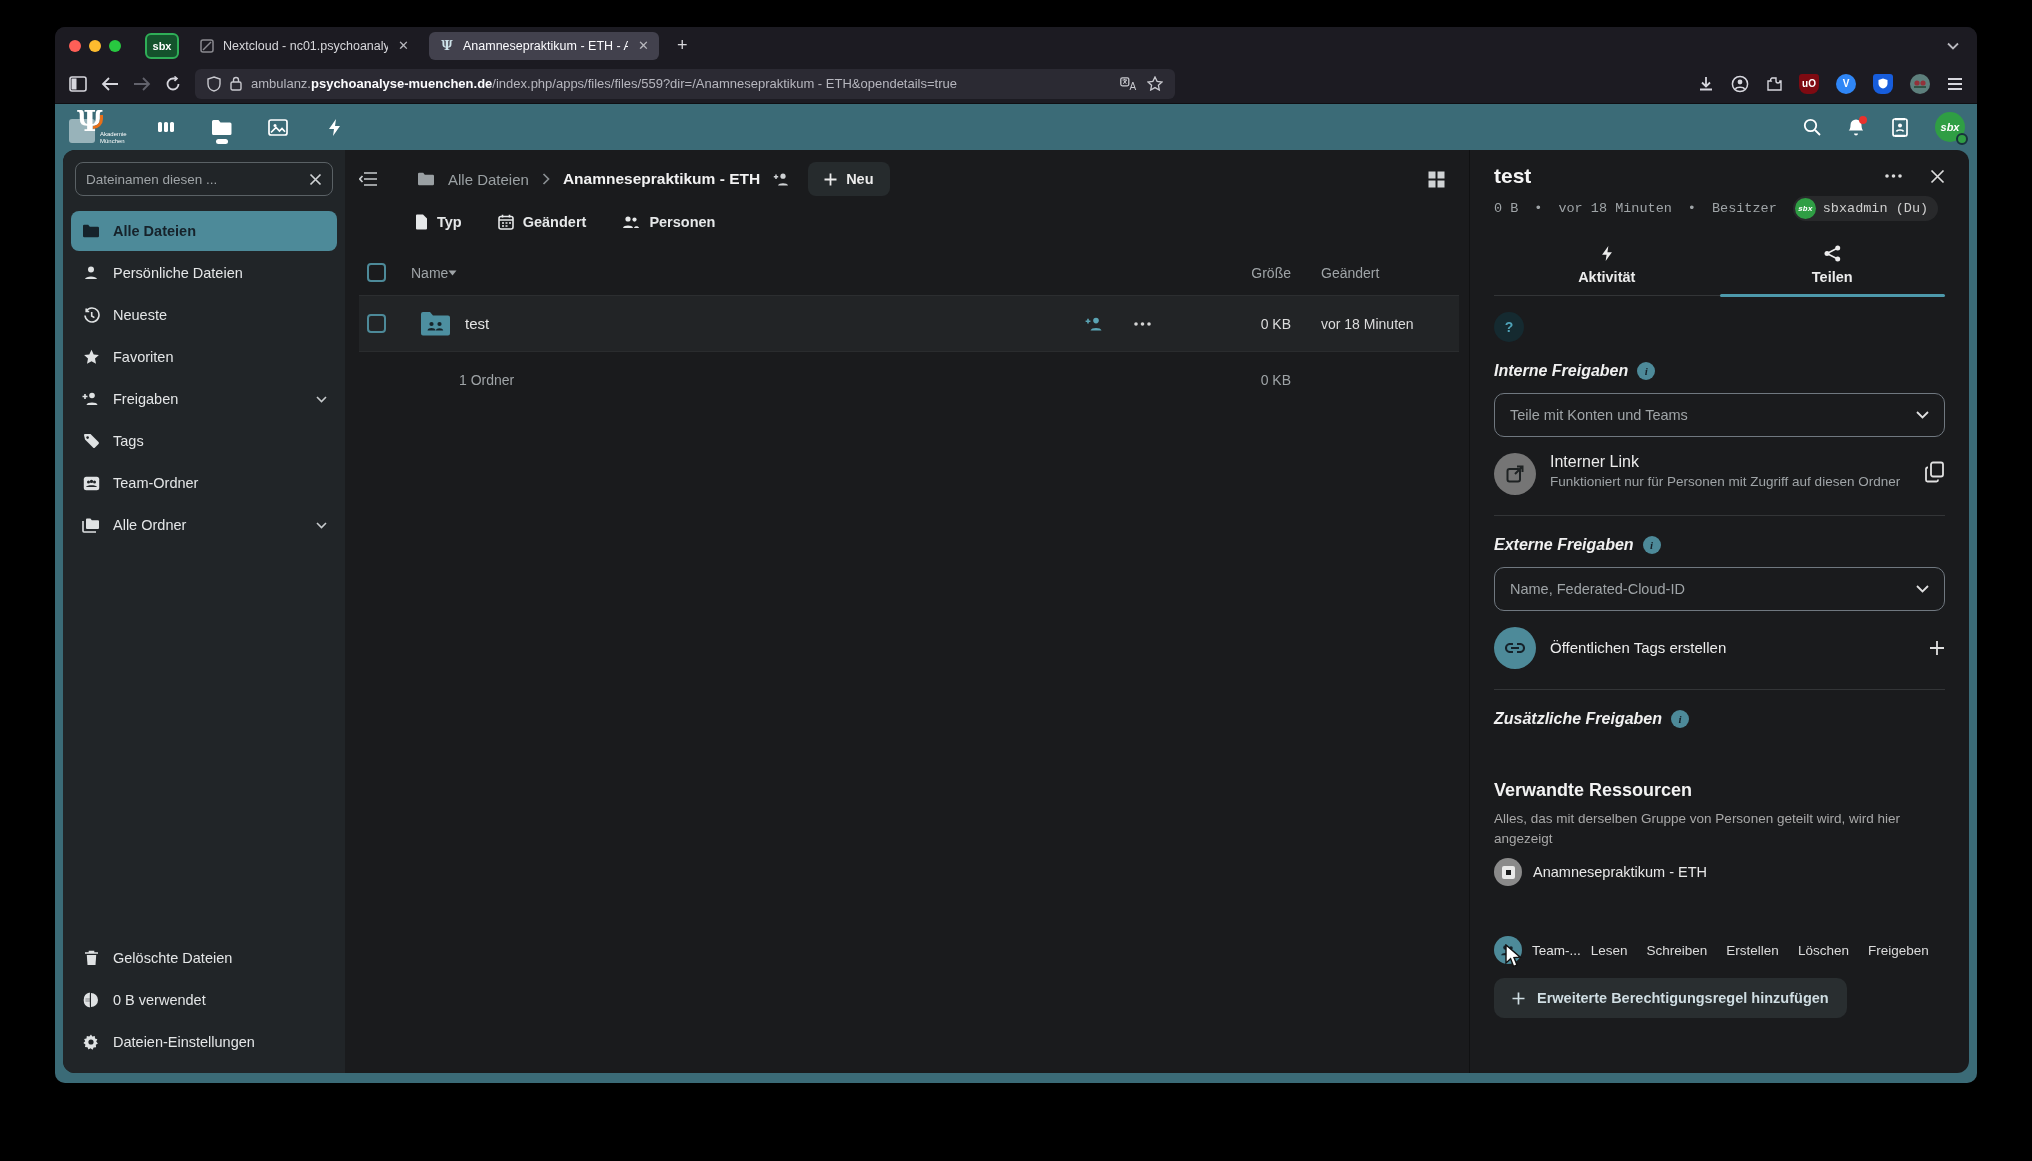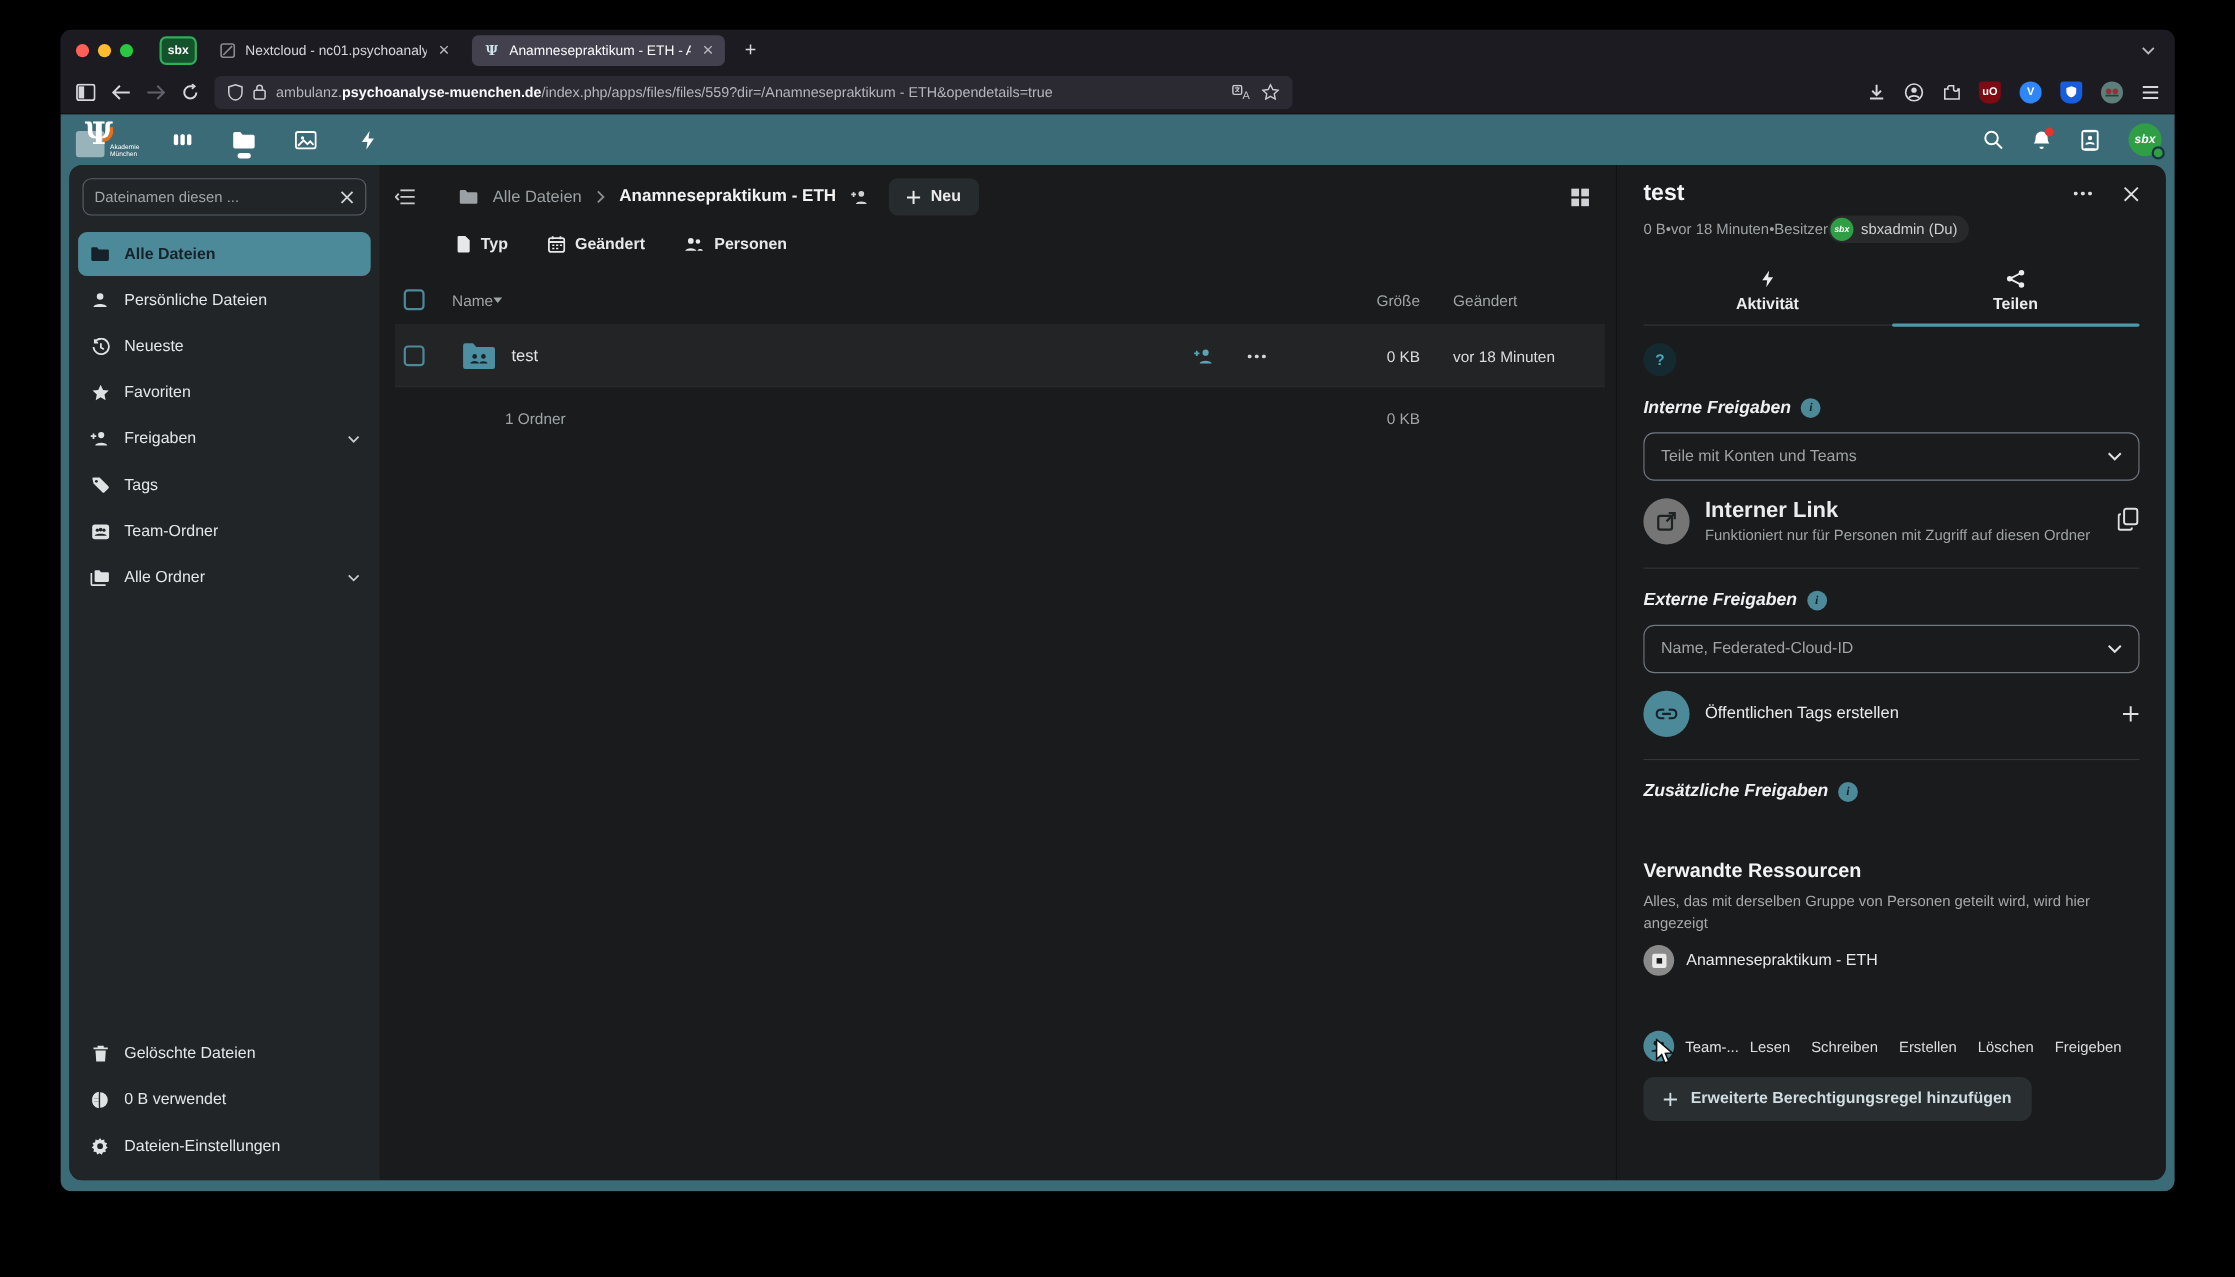--- a/index.html
+++ b/index.html
@@ -85,37 +85,37 @@
   .file-row .folder-wrap { width:48px; display:flex; justify-content:center; }
   .file-row .col-size,.file-row .col-mod { color:#dcdcdc; font-size:14px; }
   .summary-row { height:56px; display:flex; align-items:center; color:#9fa4a7; font-size:14px; }
   .summary-row .lead { padding-left:100px; flex:1; }
 
   
   .nc-details { width:500px; flex:0 0 auto; border-left:1px solid #101112; padding:14px 24px 0 24px; display:flex; flex-direction:column; color:#e8e8e8; }
   .det-title-row { display:flex; align-items:center; }
   .det-title { font-size:21px; font-weight:700; color:#f5f5f5; flex:1; }
   .det-title-icons { display:flex; gap:28px; color:#dcdcdc; align-items:center; }
-  .det-meta { display:flex; align-items:center; gap:0; margin-top:8px; color:#9fa4a7; font-size:13.5px; white-space:nowrap; }
+  .det-meta { display:flex; align-items:center; gap:16px; margin-top:8px; color:#9fa4a7; font-size:13.5px; white-space:nowrap;font-family:Liberation Mono, monospace; }
   .owner-chip { display:flex; align-items:center; gap:7px; background:#28292b; border-radius:13px; padding:2px 10px 2px 2px; color:#cfcfcf; }
   .owner-av { width:21px; height:21px; border-radius:50%; background:#2f9e44; color:#fff; font-size:8px; font-style:italic; font-weight:bold; display:flex; align-items:center; justify-content:center; }
   .det-tabs { display:flex; margin-top:16px; border-bottom:1px solid #333537; }
   .det-tab { flex:1; display:flex; flex-direction:column; align-items:center; gap:7px; padding:8px 0 10px 0; font-size:14.5px; font-weight:600; color:#ececec; position:relative; }
   .det-tab.active::after { content:""; position:absolute; left:0; right:0; bottom:-2px; height:3px; background:#4d99ab; border-radius:2px; }
   .help-btn { width:30px; height:30px; border-radius:50%; background:#152a30; color:#4fa3b8; font-weight:bold; font-size:14px; display:flex; align-items:center; justify-content:center; margin-top:16px; }
   .sec-head { display:flex; align-items:center; gap:9px; margin-top:20px; font-size:16px; font-weight:700; color:#f0f0f0;font-style:italic; }
   .info-i { width:18px; height:18px; border-radius:50%; background:#4d8a99; color:#15222a; font-size:11px; font-weight:bold; display:flex; align-items:center; justify-content:center; font-family:"Liberation Serif","DejaVu Serif",serif; }
   .select { height:44px; border:1.5px solid #707880; border-radius:10px; display:flex; align-items:center; padding:0 15px; margin-top:13px; color:#9fa4a7; font-size:14.5px; }
   .select .ph { flex:1; }
   .share-row { display:flex; align-items:flex-start; gap:14px; margin-top:16px; }
   .share-av { width:42px; height:42px; border-radius:50%; flex:0 0 auto; display:flex; align-items:center; justify-content:center; }
   .share-av.gray { background:#757575; color:#1e2223; }
   .share-av.teal { background:#4d8a99; color:#15222a; }
   .share-txt { flex:1; min-width:0; }
-  .share-title { font-size:20px; font-weight:700; color:#ececec; }
+  .share-title { font-size:16px; font-weight:400; color:#ececec; }
   .share-desc { font-size:13.5px; color:#9fa4a7; line-height:1.35; margin-top:2px; }
   .share-end { color:#e0e0e0; margin-top:8px; }
   .hr { height:1px; background:#333537; margin:20px 0 0 0; }
   .related-head { font-size:18px; font-weight:700; color:#f3f3f3; margin-top:52px; }
   .related-desc { font-size:13.5px; color:#a8a8a8; line-height:1.45; margin-top:8px; max-width:430px; }
   .related-item { display:flex; align-items:center; gap:11px; margin-top:10px; font-size:14.5px; color:#e8e8e8; }
   .rel-av { width:28px; height:28px; border-radius:50%; background:#8a8a8a; display:flex; align-items:center; justify-content:center; }
   .rel-av .sq { width:13px; height:13px; background:#e9e9e9; border-radius:2px; display:flex; align-items:center; justify-content:center; }
   .rel-av .sq i { width:5px; height:5px; background:#1a1b1d; display:block; }
   .acl-row { display:flex; align-items:center; gap:10px; margin-top:50px; font-size:13.5px; color:#e3e3e3; }

